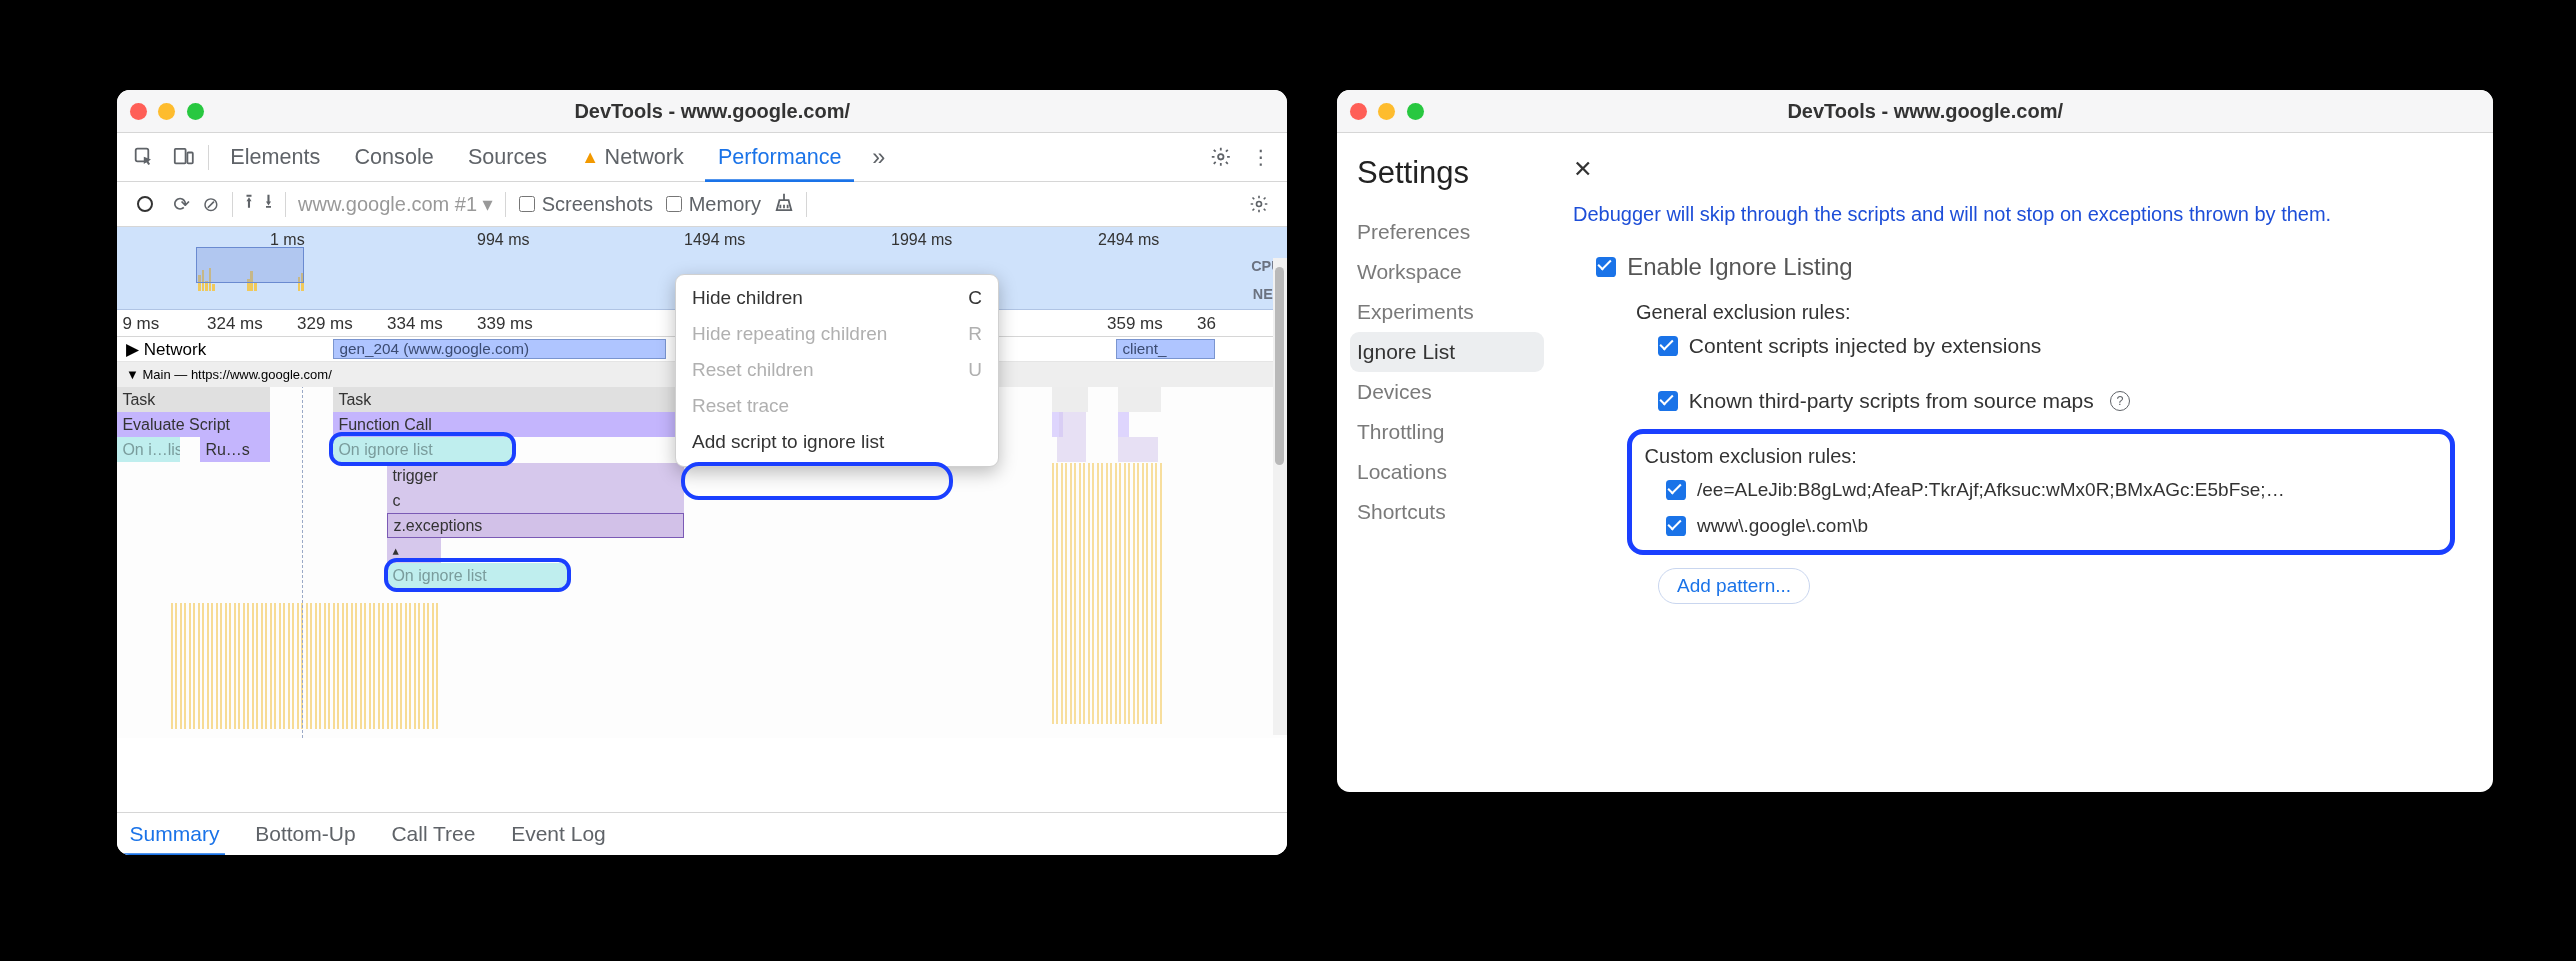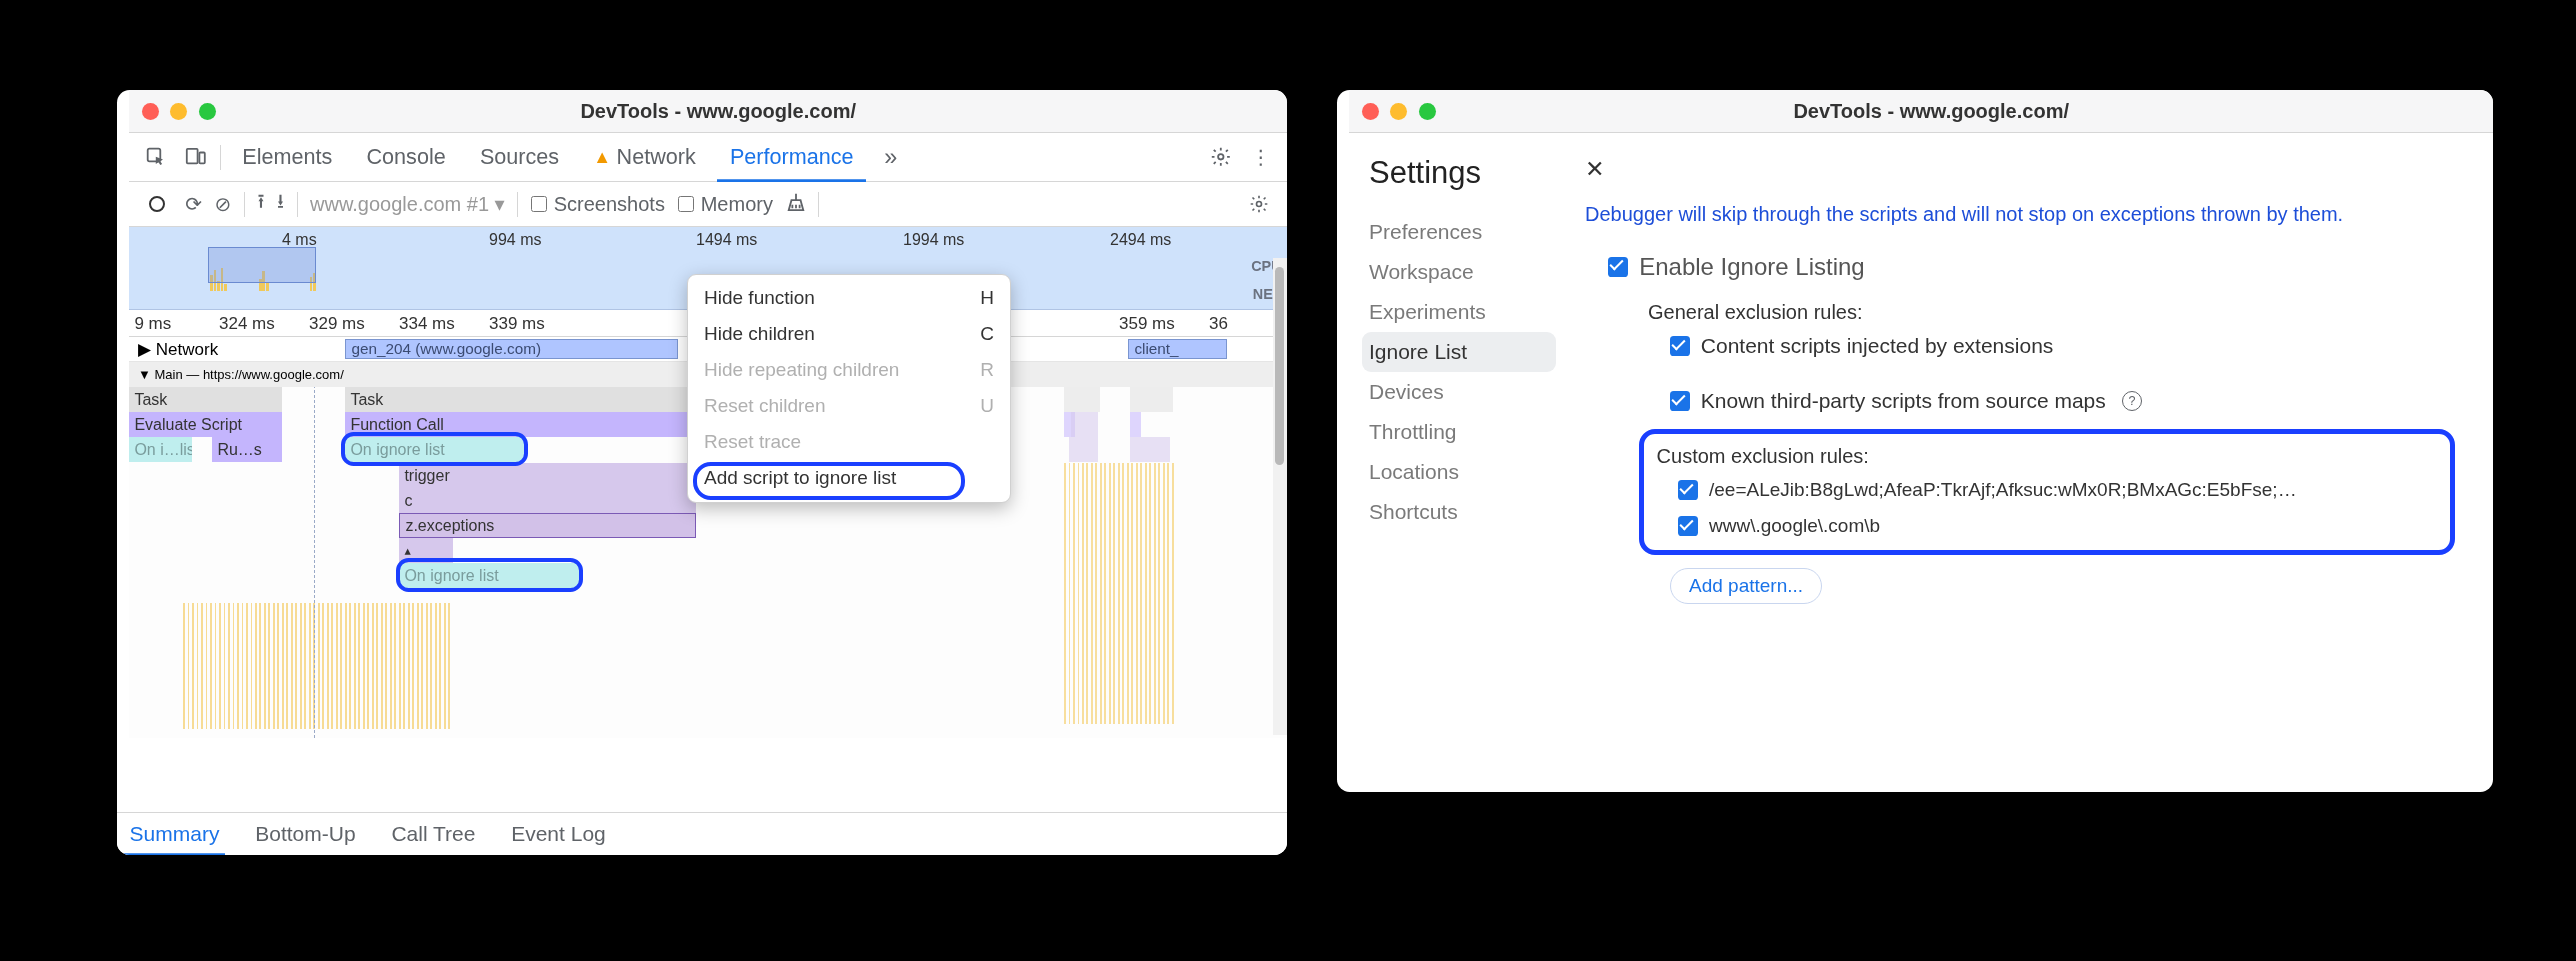--- a/index.html
+++ b/index.html
@@ -1,17 +1,17 @@
 <!DOCTYPE html>
 <html style="font-size:14.4px"><head>
 <meta charset="utf-8">
 <style>
   * { box-sizing: border-box; margin: 0; padding: 0; font-family: -apple-system, "Helvetica Neue", Arial, sans-serif; }
   body { background: #000; width: 2576px; height: 962px; position: relative; overflow: hidden; }
-  .window { position: absolute; background: #fff; border-radius: 12.6px; box-shadow: 0 10.8px 36px rgba(0,0,0,0.5); overflow: hidden; padding-left: 12px; }
+  .window { position: absolute; background: #fff; border-radius: 12.6px; box-shadow: 0 10.8px 36px rgba(0,0,0,0.5); overflow: hidden; }
   .w1 { left: 117px; top: 90px; width: 1170px; height: 765px; }
   .w2 { left: 1337px; top: 90px; width: 1156px; height: 702px; }
   .titlebar { height: 43px; display: flex; align-items: center; padding: 0 12.6px; background: #f6f6f7; border-bottom: 0.9px solid #d6d6d6; }
   .lights { display: flex; gap: 11.7px; }
   .light { width: 17px; height: 17px; border-radius: 50%; }
   .red { background: #ff5f57; } .yellow { background: #febc2e; } .green { background: #28c840; }
   .title-text { flex: 1; text-align: center; font-size: 20px; font-weight: 600; color: #333; margin-right: 54px; }
 
   .tabs-row { height: 49px; display: flex; align-items: center; background: #fff; border-bottom: 0.9px solid #d6d6d6; padding: 0 10.8px; gap: 9px; }
   .icon-btn { width: 31px; height: 31px; display: inline-flex; align-items: center; justify-content: center; color: #5f6368; cursor: pointer; }
@@ -164,21 +164,21 @@
     <div class="spacer"></div>
     <span class="icon-btn gear-ic">
       <svg width="20" height="20" viewBox="0 0 24 24" fill="none" stroke="#5f6368" stroke-width="2">
           <circle cx="12" cy="12" r="3"></circle>
           <path d="M12 2v3M12 19v3M4.2 4.2l2.1 2.1M17.7 17.7l2.1 2.1M2 12h3M19 12h3M4.2 19.8l2.1-2.1M17.7 6.3l2.1-2.1"></path>
         </svg>
     </span>
   </div>
 
   <div class="timeline">
-    <span class="tl-label" style="left:153px; top:3.6px;">4 ms</span>
+    <span class="tl-label" style="left:153px; top:3.6px;">1 ms</span>
     <span class="tl-label" style="left:360px; top:3.6px;">994 ms</span>
     <span class="tl-label" style="left:567px; top:3.6px;">1494 ms</span>
     <span class="tl-label" style="left:774px; top:3.6px;">1994 ms</span>
     <span class="tl-label" style="left:981px; top:3.6px;">2494 ms</span>
     <span class="cpu-net" style="top:31px;">CPU</span>
     <span class="cpu-net" style="top:59px;">NET</span>
     <div class="wave">
       <span style="height:16px;margin-left:81px;"></span><span style="height:21.6px;"></span><span style="height:10.8px;"></span><span style="height:23.4px;"></span><span style="height:7.2px;"></span>
       <span style="height:12.6px;margin-left:27px;"></span><span style="height:20px;"></span><span style="height:9px;"></span>
       <span style="height:14.4px;margin-left:36px;"></span><span style="height:18px;"></span>
@@ -234,24 +234,20 @@
       <div style="position:absolute;left:935px;top:76px;width:112px;height:261px;background:
         repeating-linear-gradient(90deg,#f3c54e 0 1.8px,transparent 1.8px 4.5px);opacity:0.55;"></div>
 
       <div class="highlight-oval" style="left:212px;top:45px;width:187px;height:34px;"></div>
       <div class="highlight-oval" style="left:267px;top:171px;width:187px;height:34px;"></div>
 
       <div style="position:absolute;left:185px;top:-52px;bottom:0;border-left:1.8px dashed #9aa9c7;"></div>
     </div>
 
     <div class="ctx-menu" style="left:558px;top:-36px;">
-      <div class="ctx-item">
-          <span>Hide function</span>
-          <span>H</span>
-        </div>
       <div class="ctx-item">
           <span>Hide children</span>
           <span>C</span>
         </div>
       <div class="ctx-item dim">
           <span>Hide repeating children</span>
           <span>R</span>
         </div>
       <div class="ctx-item dim">
           <span>Reset children</span>

